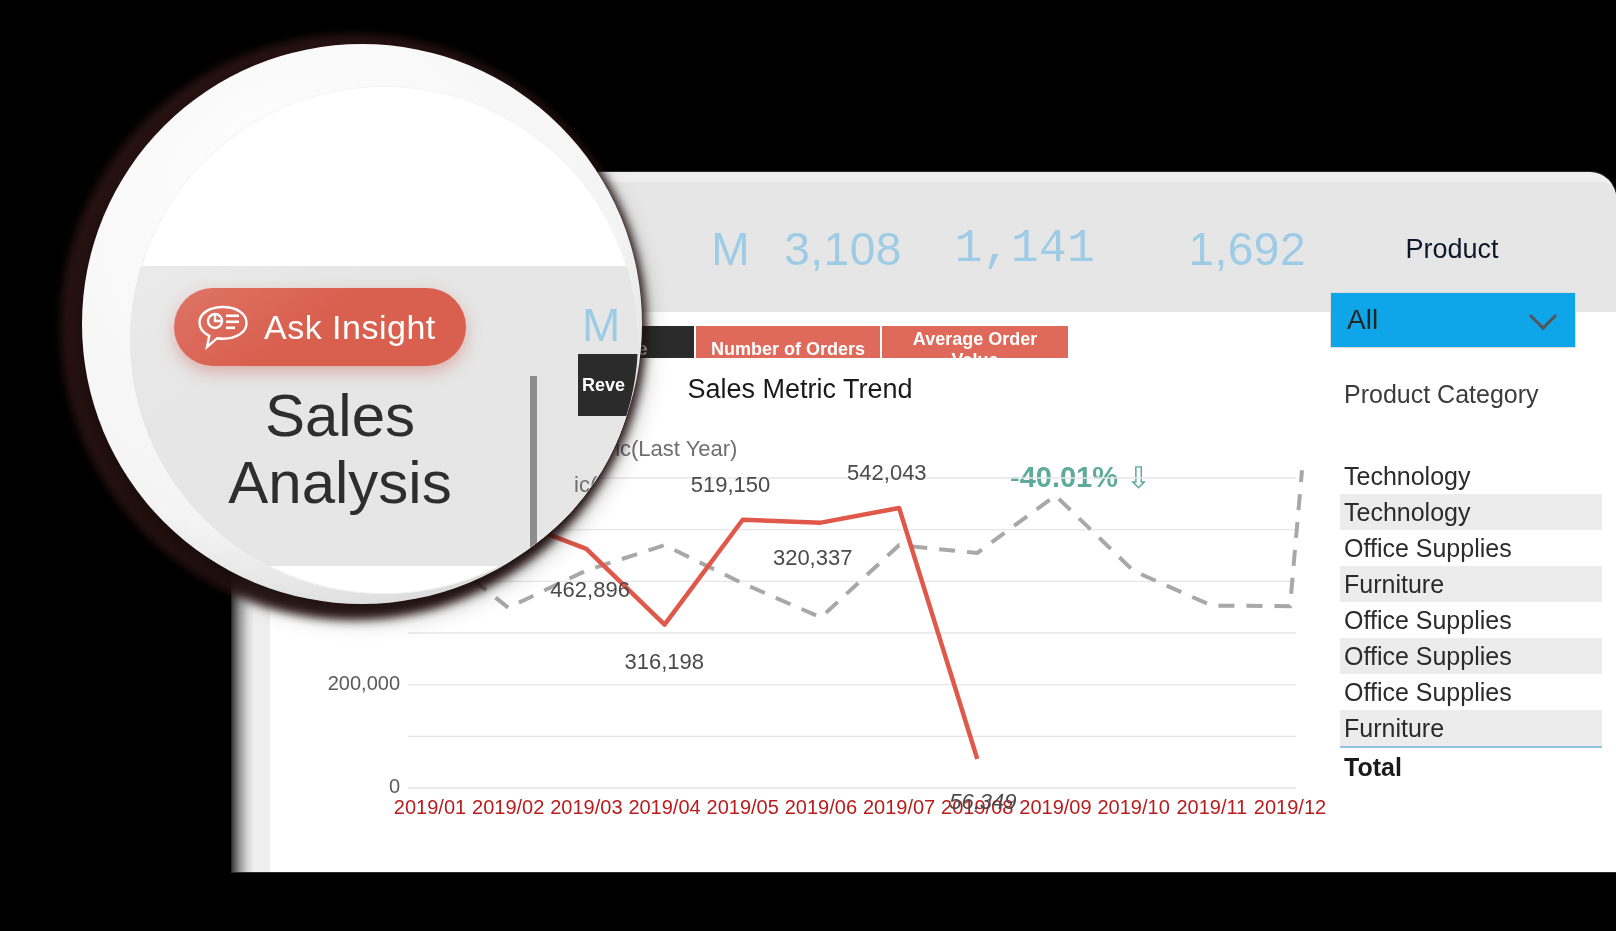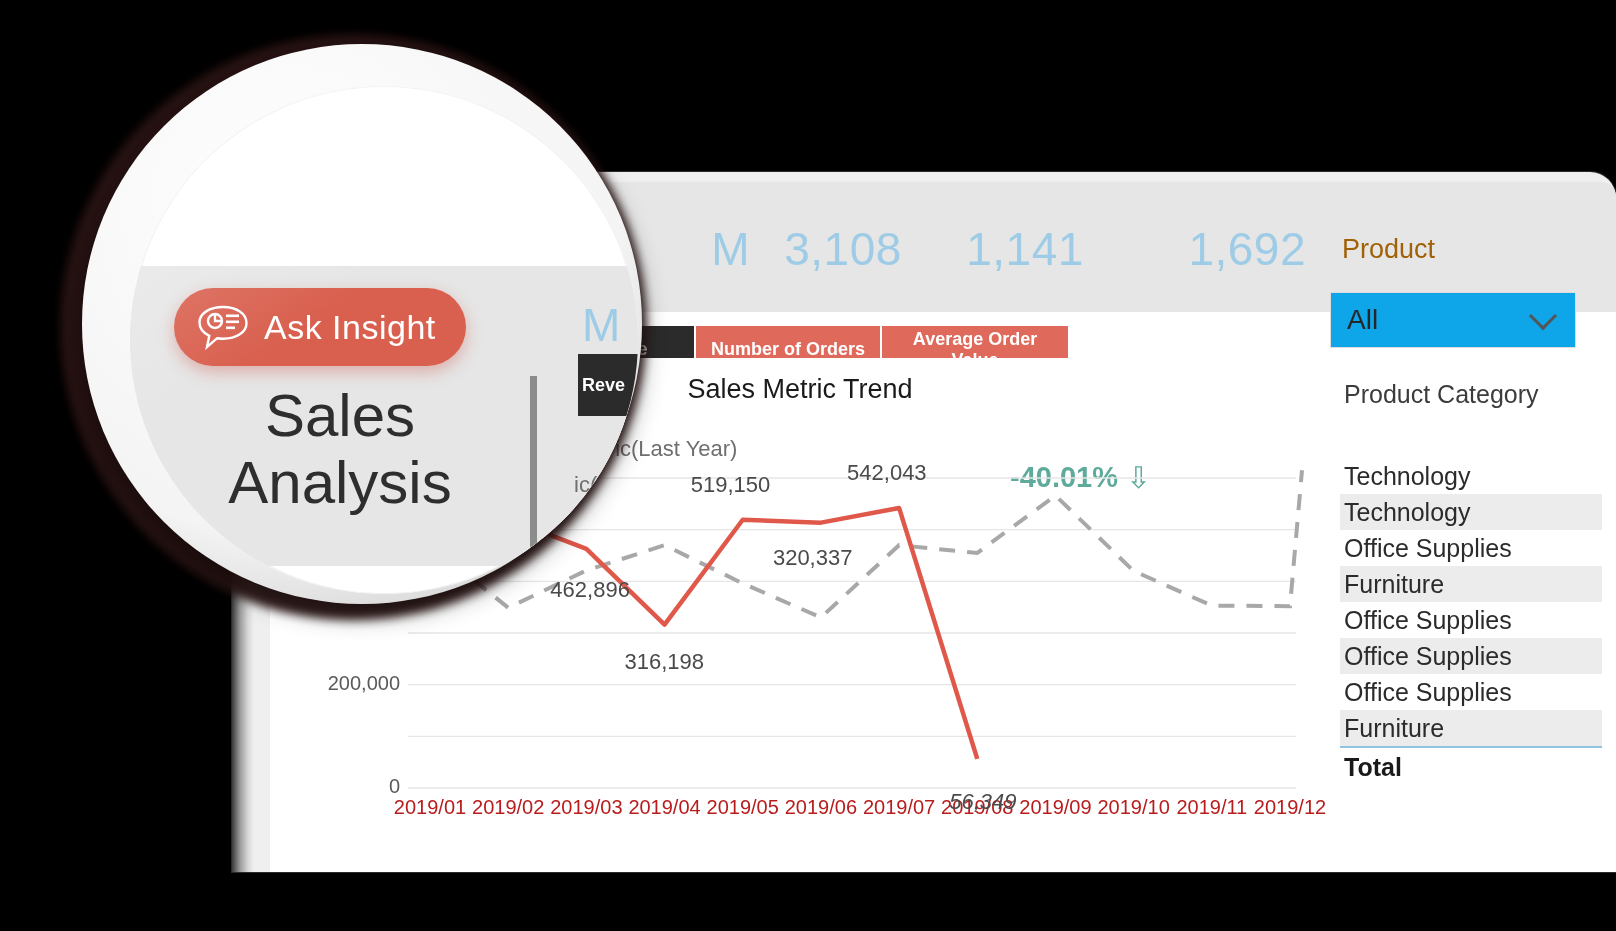--- a/index.html
+++ b/index.html
@@ -43,30 +43,30 @@
     font-size: 46px;
     color: #9ecce6;
     font-weight: 400;
     letter-spacing: 0.5px;
     text-align: center;
     line-height: 1;
     white-space: nowrap;
   }
   .kpi-v0 { position:absolute; left: 300px; top: 44px; width: 180px; overflow:hidden; text-align:right;}
   .kpi-v1 { position:absolute; left: 478px; top: 44px; width: 190px; }
-  .kpi-v2 { position:absolute; left: 662px; top: 44px; width: 186px; }
+  .kpi-v2 { position:absolute; left: 662px; top: 44px; width: 186px; font-family: Liberation Mono, monospace; }
   .kpi-v3 { position:absolute; left: 846px; top: 44px; width: 190px; text-align: right; }
 
   .product-label {
     position: absolute;
     left: 1072px; top: 52px;
     width: 220px;
-    text-align: left;
+    text-align: center;
     font-size: 27px;
-    color: #a16207;
+    color: #0f172a;
   }
   .product-select {
     position: absolute;
     left: 1060px; top: 110px;
     width: 246px; height: 56px;
     background: #0ea5e9;
     border: 1px solid #dcdcdc;
     display: flex; align-items: center;
     padding: 0 16px;
   }

